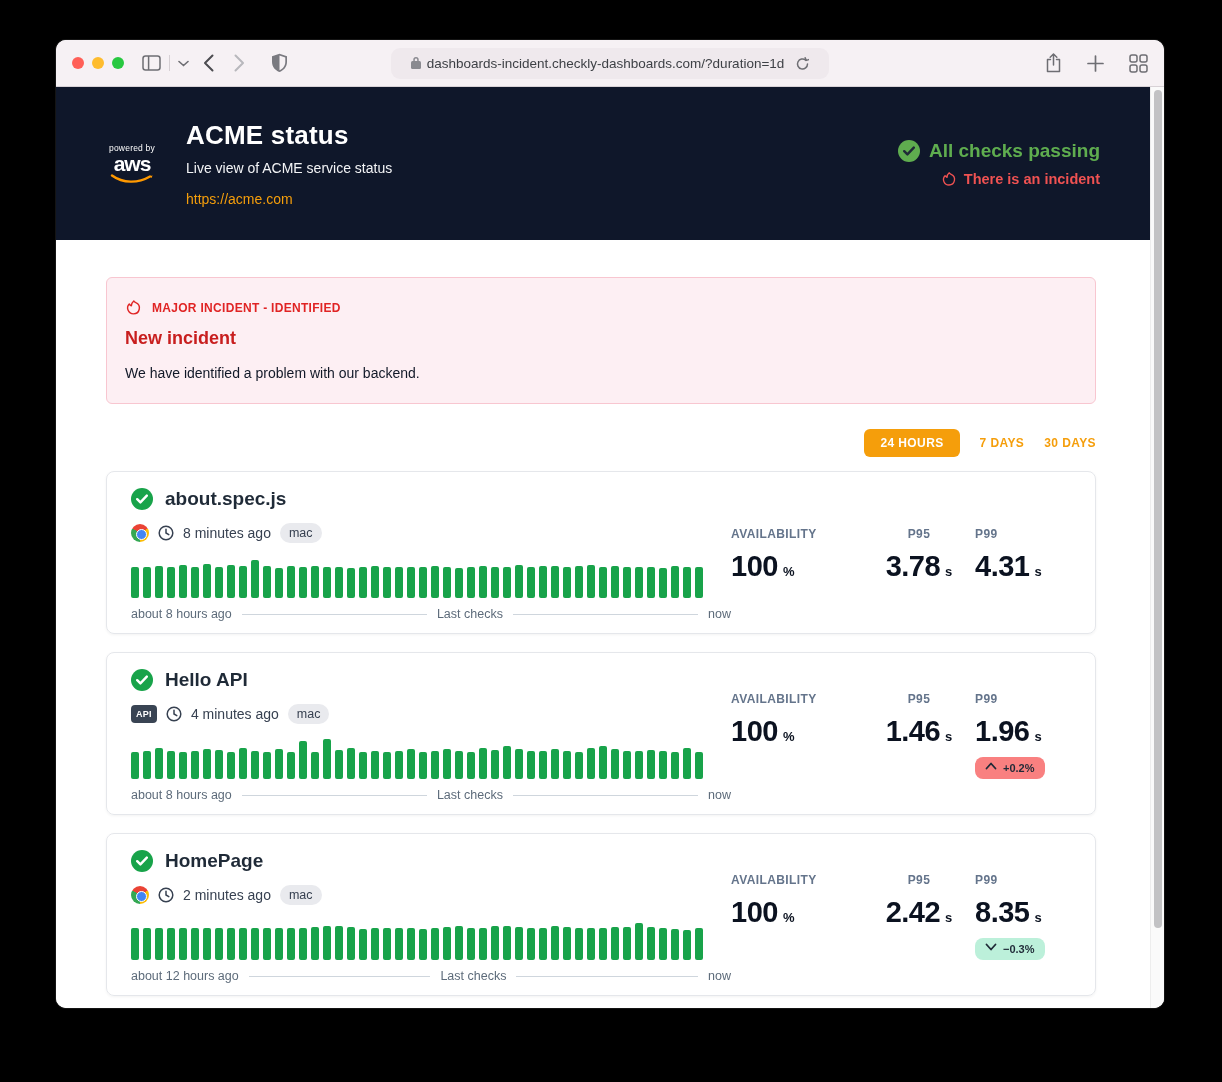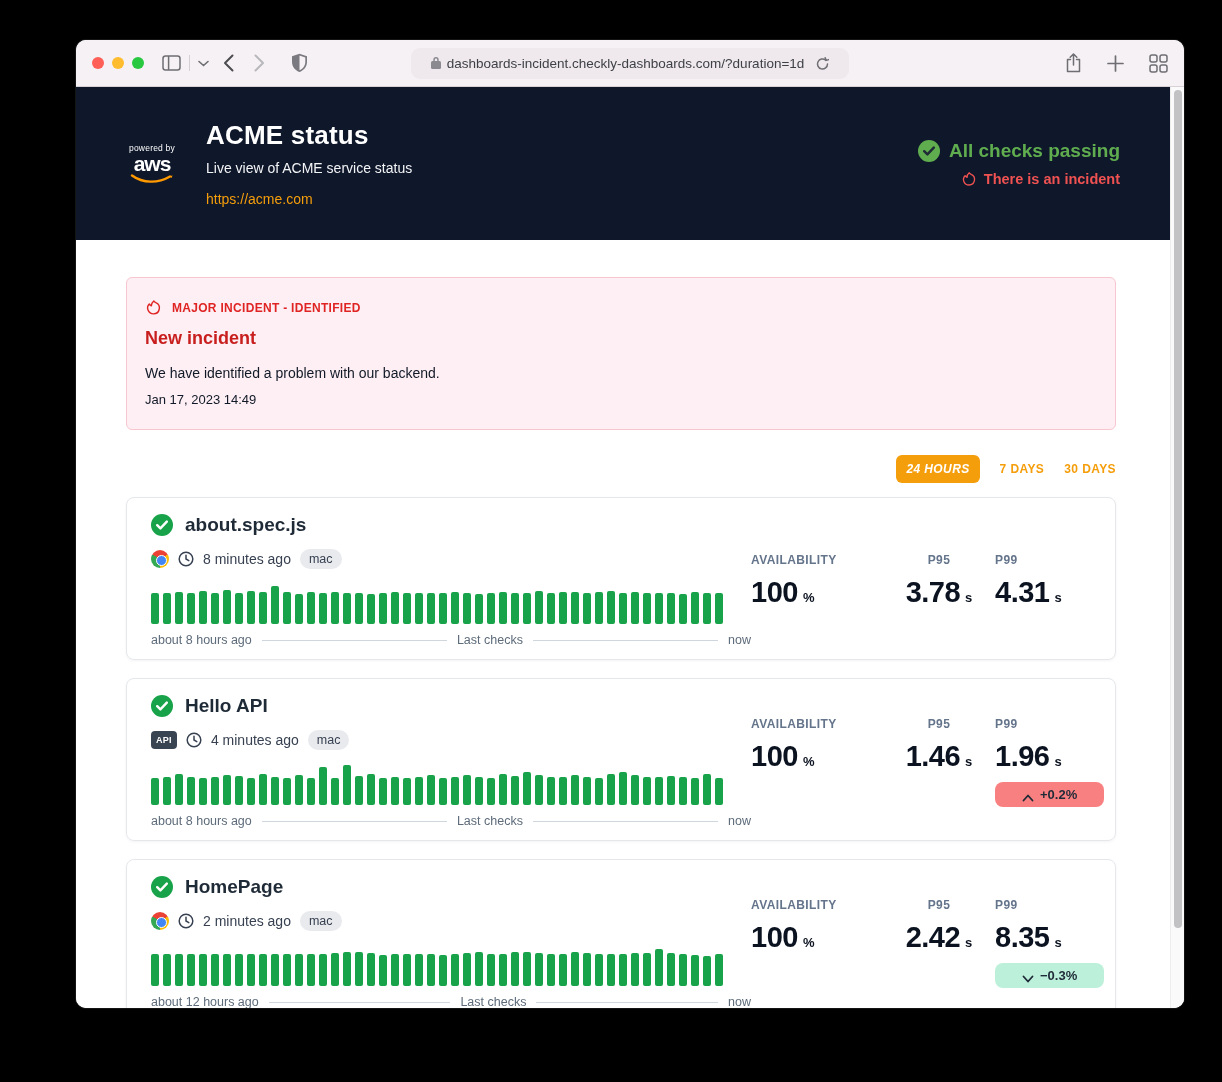--- a/index.html
+++ b/index.html
@@ -1,18 +1,18 @@
 <!DOCTYPE html>
 <html><head>
 <meta charset="utf-8">
 <style>
   * { margin:0; padding:0; box-sizing:border-box; }
   html,body { width:1222px; height:1082px; background:#000; font-family:"Liberation Sans", sans-serif; overflow:hidden; }
 
-  .window { position:absolute; left:76px; top:40px; width:1108px; height:968px;
+  .window { position:absolute; left:56px; top:40px; width:1108px; height:968px;
     border-radius:10px; overflow:hidden; background:#fff;
     box-shadow:0 0 0 1px rgba(255,255,255,.08), 0 24px 70px rgba(0,0,0,.7); }
 
   
   .toolbar { height:47px; background:#f6f1f4; border-bottom:1px solid #d8d2d6;
     display:flex; align-items:center; padding:0 16px; position:relative; }
   .traffic { display:flex; gap:8px; margin-right:18px; }
   .light { width:12px; height:12px; border-radius:50%; }
   .light.red { background:#ff5f57; } .light.yellow { background:#febc2e; } .light.green { background:#28c840; }
   .tbico { color:#6e6e73; display:flex; align-items:center; }
@@ -55,21 +55,21 @@
   .page-body { padding:37px 54px 0 50px; }
 
   .incident-box { border:1px solid #f8c6d0; background:#fdeff3; border-radius:6px; padding:20px 18px 22px; }
   .inc-badge { display:flex; align-items:center; gap:10px; color:#e02424; font-size:12px; font-weight:bold; letter-spacing:.3px; }
   .inc-title { color:#c81e1e; font-size:18px; font-weight:bold; margin-top:11px; }
   .inc-msg { color:#111827; font-size:14px; margin-top:16px; }
   .inc-time { color:#111827; font-size:13px; margin-top:11px; }
 
   .filters { display:flex; justify-content:flex-end; align-items:center; gap:20px; margin:25px 0 14px; }
   .filter { font-size:12px; font-weight:bold; color:#f59e0b; letter-spacing:.4px; cursor:pointer; }
-  .filter.active { background:#f59e0b; color:#fff; padding:7px 10px; border-radius:6px;font-style:italic; }
+  .filter.active { background:#f59e0b; color:#fff; padding:7px 16px; border-radius:6px; }
 
   .card { border:1px solid #e5e7eb; border-radius:8px; box-shadow:0 1px 3px rgba(0,0,0,.05);
     padding:16px 24px 12px; margin-bottom:18px; display:flex; }
   .card-left { width:612px; }
   .card-head { display:flex; align-items:center; gap:12px; }
   .chk.card-chk { background:#18a34a; }
   .card-title { color:#1f2a37; font-size:19px; font-weight:bold; }
   .card-meta { display:flex; align-items:center; gap:9px; margin-top:13px; color:#374151; font-size:14px; }
   .chrome { width:18px; height:18px; border-radius:50%; position:relative;
     background:conic-gradient(from -60deg, #ea4335 0 120deg, #fbbc05 120deg 240deg, #34a853 240deg 360deg); }
@@ -82,22 +82,22 @@
   .bar { width:8px; background:#18a34a; border-radius:2px; }
   .axis { display:flex; align-items:center; margin-top:9px; color:#5d6b7a; font-size:12.5px; }
   .axis-line { flex:1; height:1px; background:#cfd6dd; margin:0 10px; }
 
   .card-right { margin-left:auto; align-self:center; display:flex; align-items:flex-start; width:340px; }
   .stat { }
   .stat.avail { width:132px; } .stat.p95 { width:112px;text-align:center; } .stat.p99 { width:96px; }
   .stat-label { color:#64748b; font-size:12px; font-weight:bold; letter-spacing:.4px; }
   .stat-value { margin-top:9px; color:#0b1220; font-size:29px; font-weight:bold; letter-spacing:-.5px; }
   .stat-unit { font-size:13px; font-weight:bold; margin-left:5px; letter-spacing:0; }
-  .delta { margin-top:9px; display:inline-flex; align-items:flex-end; gap:6px; border-radius:8px;
-    padding:5px 27px; font-size:13px; font-weight:bold; color:#1f2a37; }
+  .delta { margin-top:9px; display:inline-flex; align-items:flex-start; gap:6px; border-radius:8px;
+    padding:5px 10px; font-size:11px; font-weight:bold; color:#1f2a37; }
   .delta.up { background:#f98080; }
   .delta.down { background:#bcf0da; }
 </style>
 </head>
 <body>
 
 <div class="window">
 
   <div class="toolbar">
     <div class="traffic">
@@ -214,21 +214,20 @@
 
         <div class="incident-box">
           <div class="inc-badge">
             <svg width="17" height="19" viewBox="0 0 24 24" fill="none" stroke="#e02424" stroke-width="2" stroke-linecap="round" stroke-linejoin="round">
                 <path d="M15.36 5.21A8.25 8.25 0 0 1 12 21 8.25 8.25 0 0 1 6.04 7.05 8.29 8.29 0 0 0 9 9.6a8.98 8.98 0 0 1 3.36-6.87 8.21 8.21 0 0 0 3 2.48Z"></path>
               </svg>
             <span>MAJOR INCIDENT - IDENTIFIED</span>
           </div>
           <div class="inc-title">New incident</div>
           <div class="inc-msg">We have identified a problem with our backend.</div>
-          <div class="inc-time">Jan 17, 2023 14:49</div>
         </div>
 
         <div class="filters">
           <span class="filter active">24 HOURS</span>
           <span class="filter">7 DAYS</span>
           <span class="filter">30 DAYS</span>
         </div>
 
         <div class="card">
           <div class="card-left">

